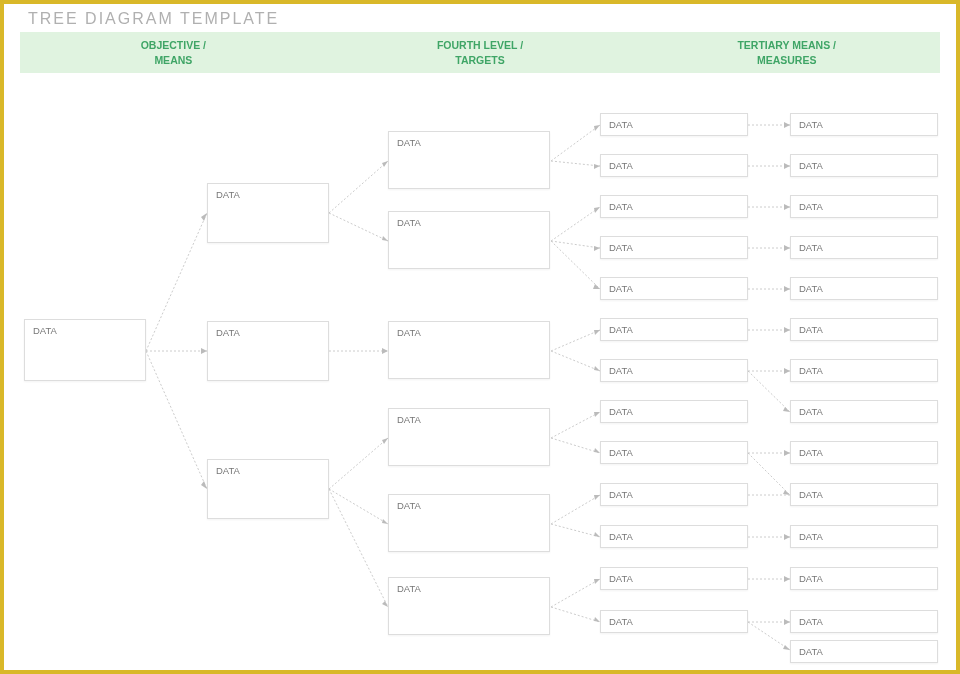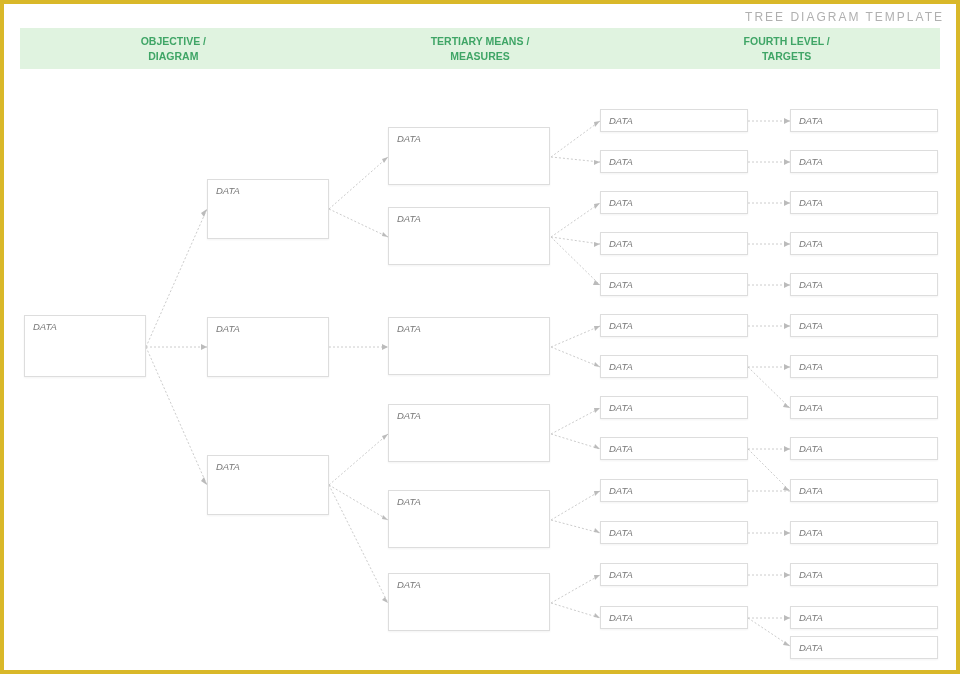--- a/index.html
+++ b/index.html
@@ -5,26 +5,25 @@
     * { margin: 0; padding: 0; box-sizing: border-box; }
     body {
       font-family: Arial, sans-serif;
       background: #fff;
       width: 960px;
       height: 674px;
       border: 4px solid #d9b829;
       position: relative;
     }
     .title {
-      font-size: 12px;
+      font-size: 16px;
       letter-spacing: 2px;
       color: #b0b0b0;
       font-weight: 400;
-      padding: 6px 12px 4px;
-      text-align: right;
+      padding: 6px 24px 4px;
     }
     .header-row {
       display: flex;
       background: #e0f3e0;
       margin: 0 16px;
       padding: 4px 0;
       align-items: center;
     }
     .header-cell {
       flex: 1;
@@ -41,21 +40,20 @@
       height: 600px;
     }
     .node {
       position: absolute;
       background: #fff;
       border: 1px solid #ddd;
       font-size: 9.5px;
       color: #777;
       padding: 5px 8px;
       box-shadow: 0 1px 2px rgba(0,0,0,0.05);
-      font-style: italic;
     }
     svg.connectors {
       position: absolute;
       top: 0;
       left: 0;
       width: 100%;
       height: 100%;
       pointer-events: none;
     }
     svg.connectors line {
@@ -68,29 +66,29 @@
     }
   </style>
 </head>
 <body>
 
 <div class="title">TREE DIAGRAM TEMPLATE</div>
 
 <div class="header-row">
   <div class="header-cell">
     <span>OBJECTIVE /</span><br>
-    <span>DIAGRAM</span>
+    <span>MEANS</span>
+  </div>
+  <div class="header-cell">
+    <span>FOURTH LEVEL /</span><br>
+    <span>TARGETS</span>
   </div>
   <div class="header-cell">
     <span>TERTIARY MEANS /</span><br>
     <span>MEASURES</span>
-  </div>
-  <div class="header-cell">
-    <span>FOURTH LEVEL /</span><br>
-    <span>TARGETS</span>
   </div>
 </div>
 
 <div class="canvas">
 
   <svg class="connectors" viewBox="0 0 952 600" preserveAspectRatio="none">
 
     <line x1="142" y1="278" x2="203" y2="140"></line>
       <polygon points="203,140 197,144 200,148"></polygon>
     <line x1="142" y1="278" x2="203" y2="278"></line>

